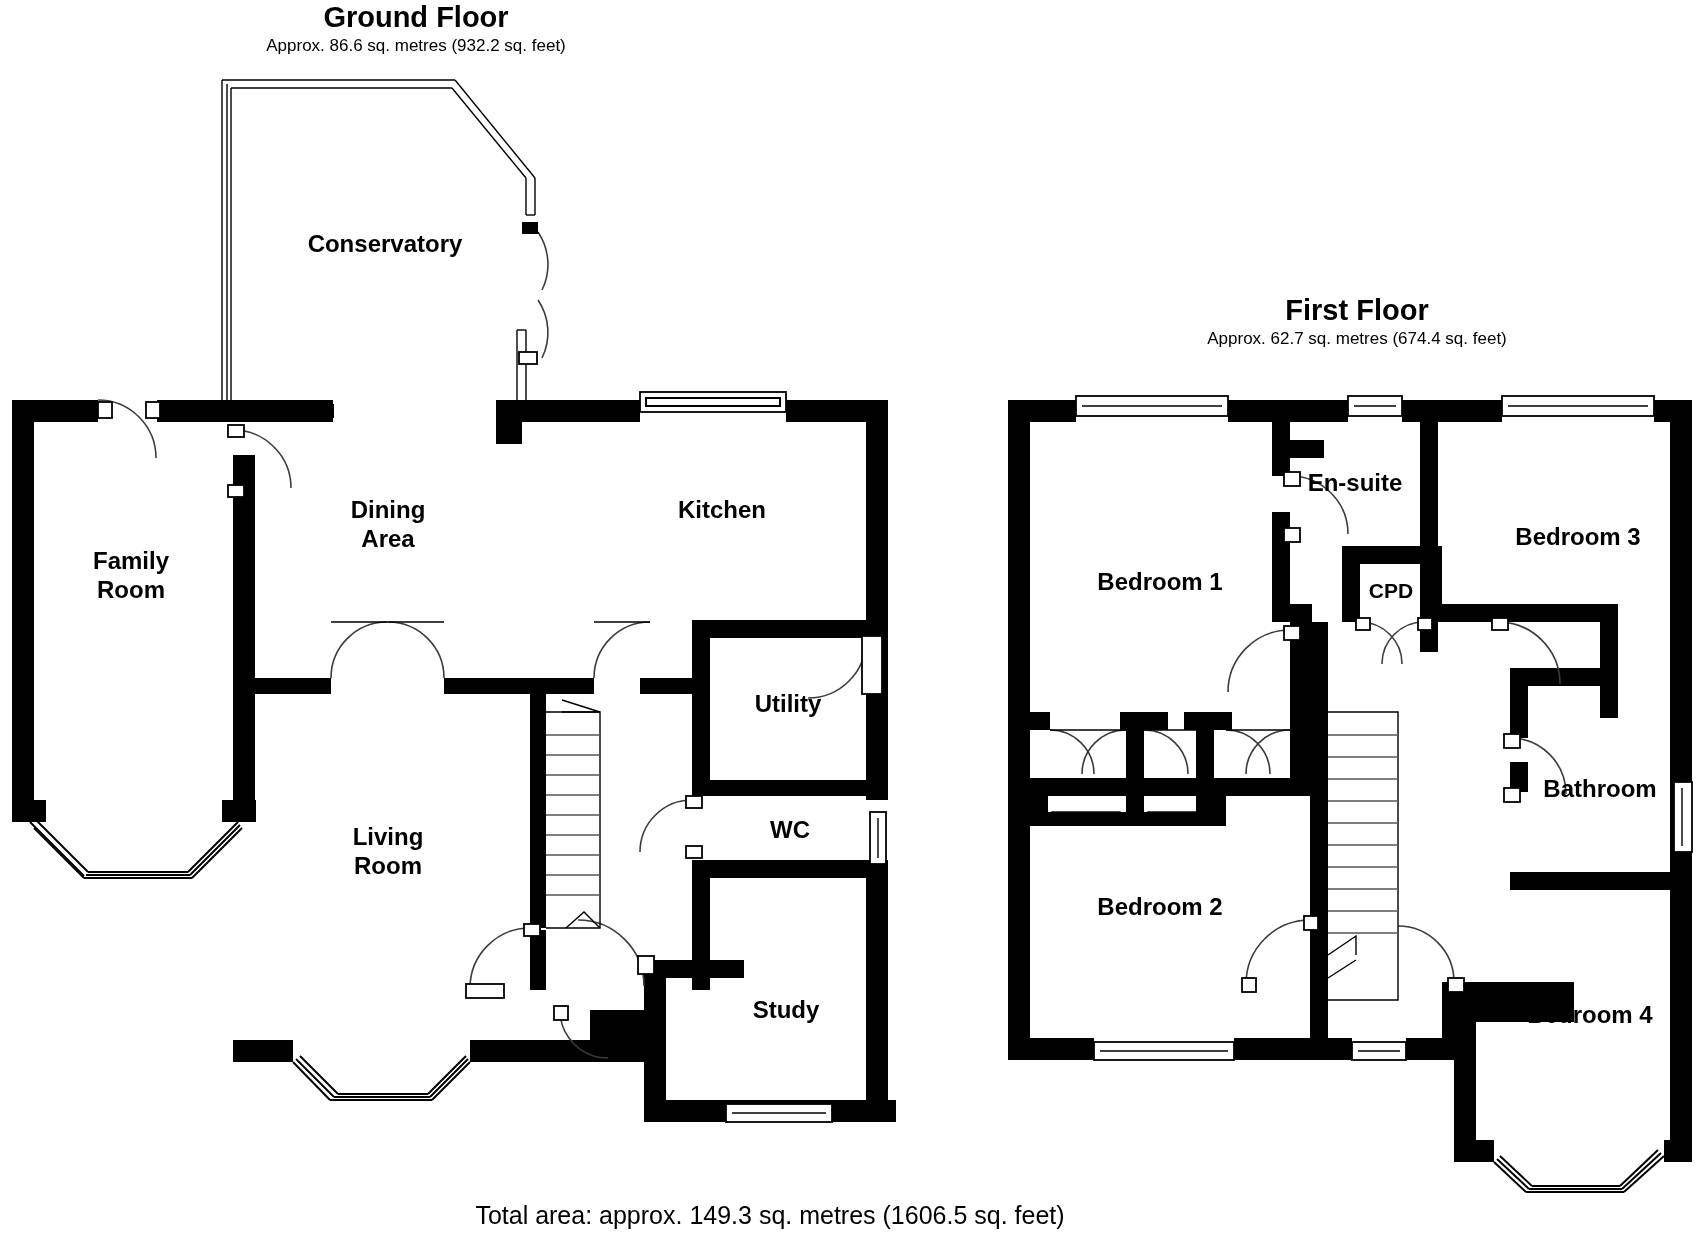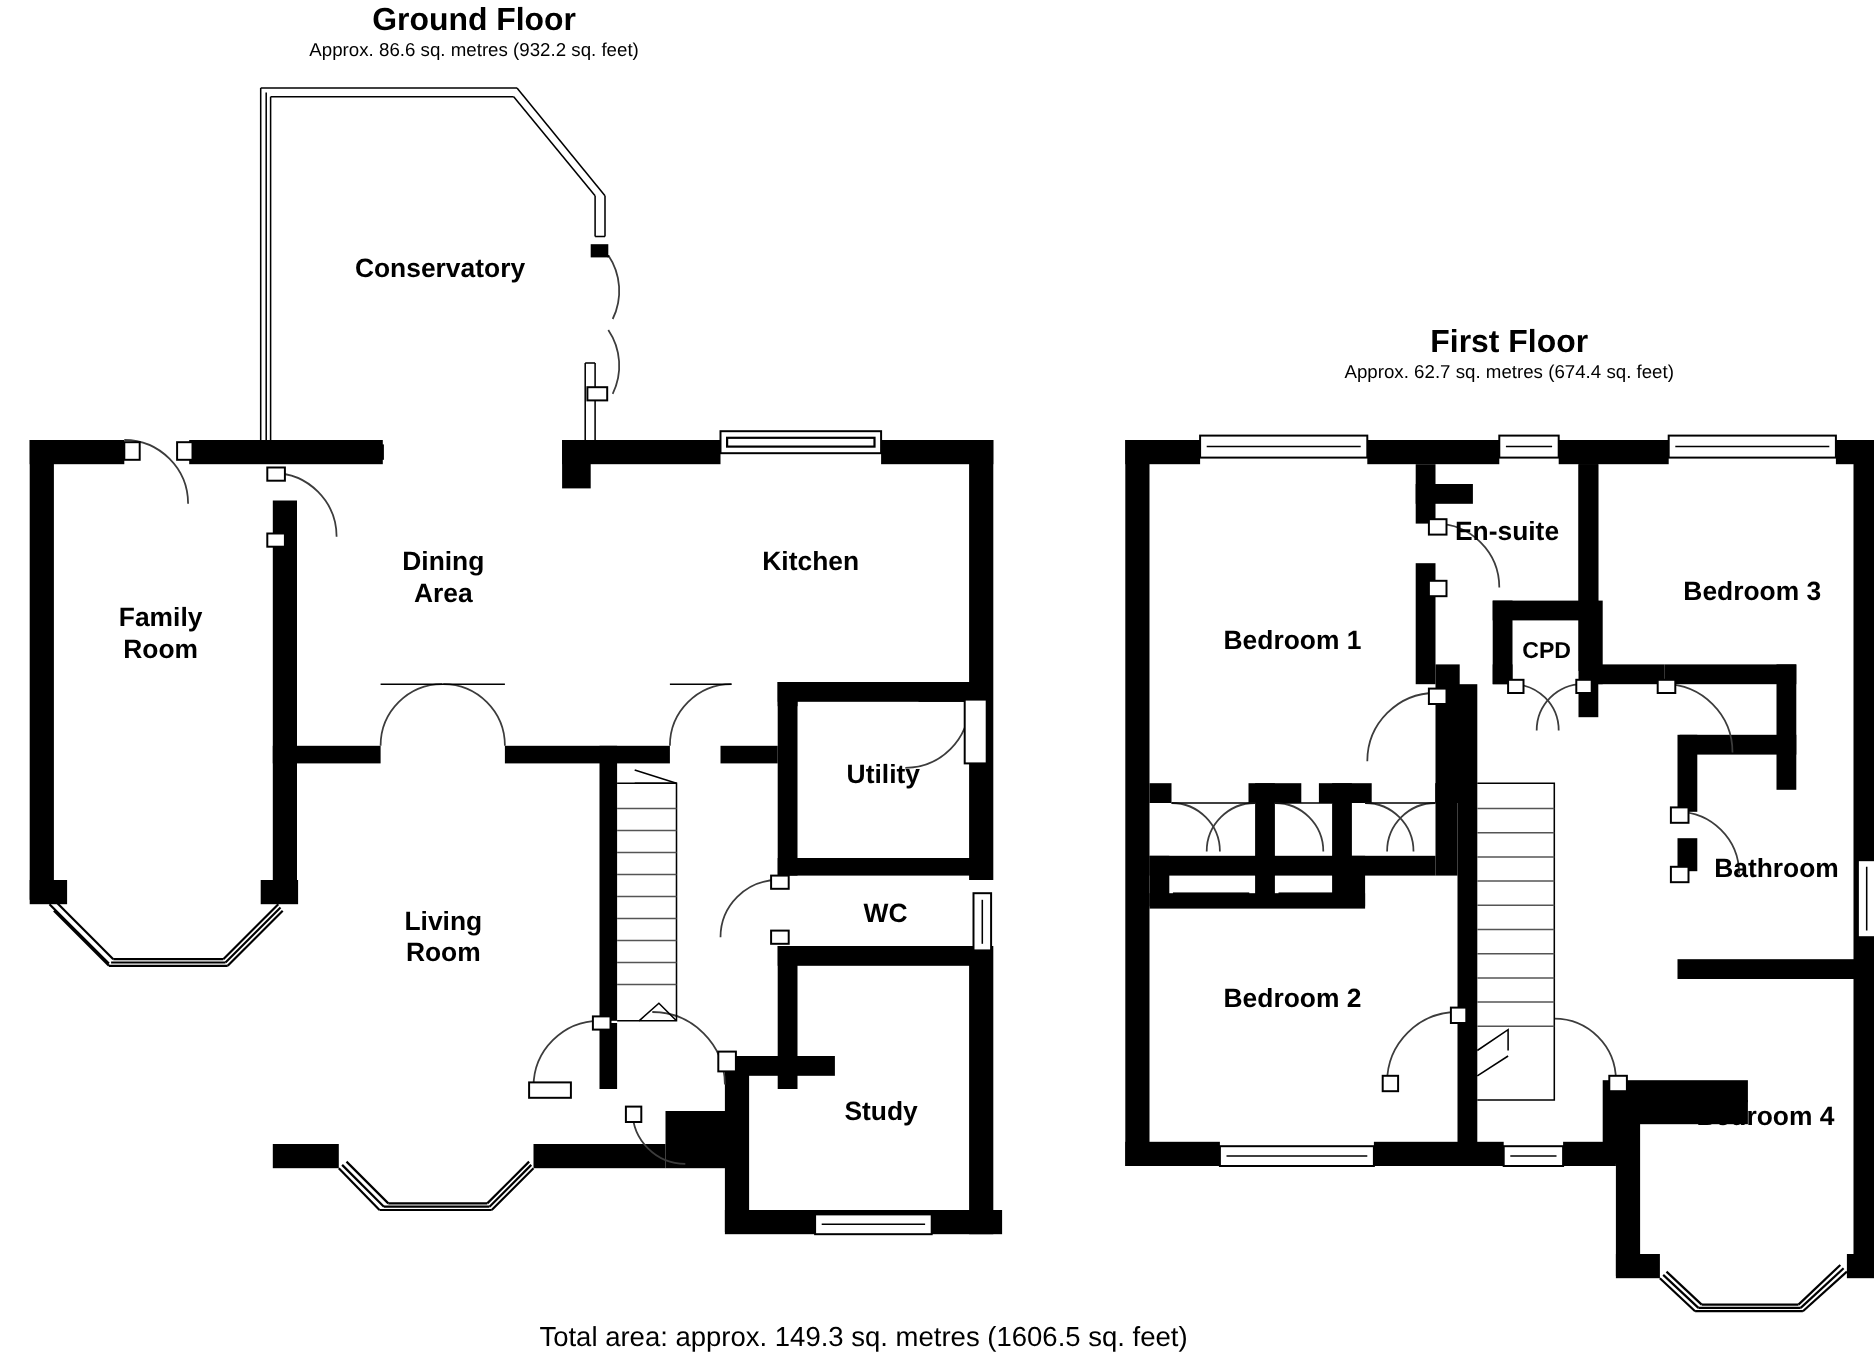--- a/index.html
+++ b/index.html
@@ -10,21 +10,21 @@
   body {
     width: 1704px;
     height: 1241px;
     position: relative;
     font-family: "Liberation Sans", sans-serif;
     color: #000000;
     overflow: hidden;
   }
   #plan-root {
     position: absolute;
-    left: 15px; top: 0;
+    left: 0; top: 0;
     width: 1600px;
     height: 1241px;
   }
   svg.floorplan {
     position: absolute;
     left: 0; top: 0;
     width: 1704px;
     height: 1241px;
     display: block;
   }

